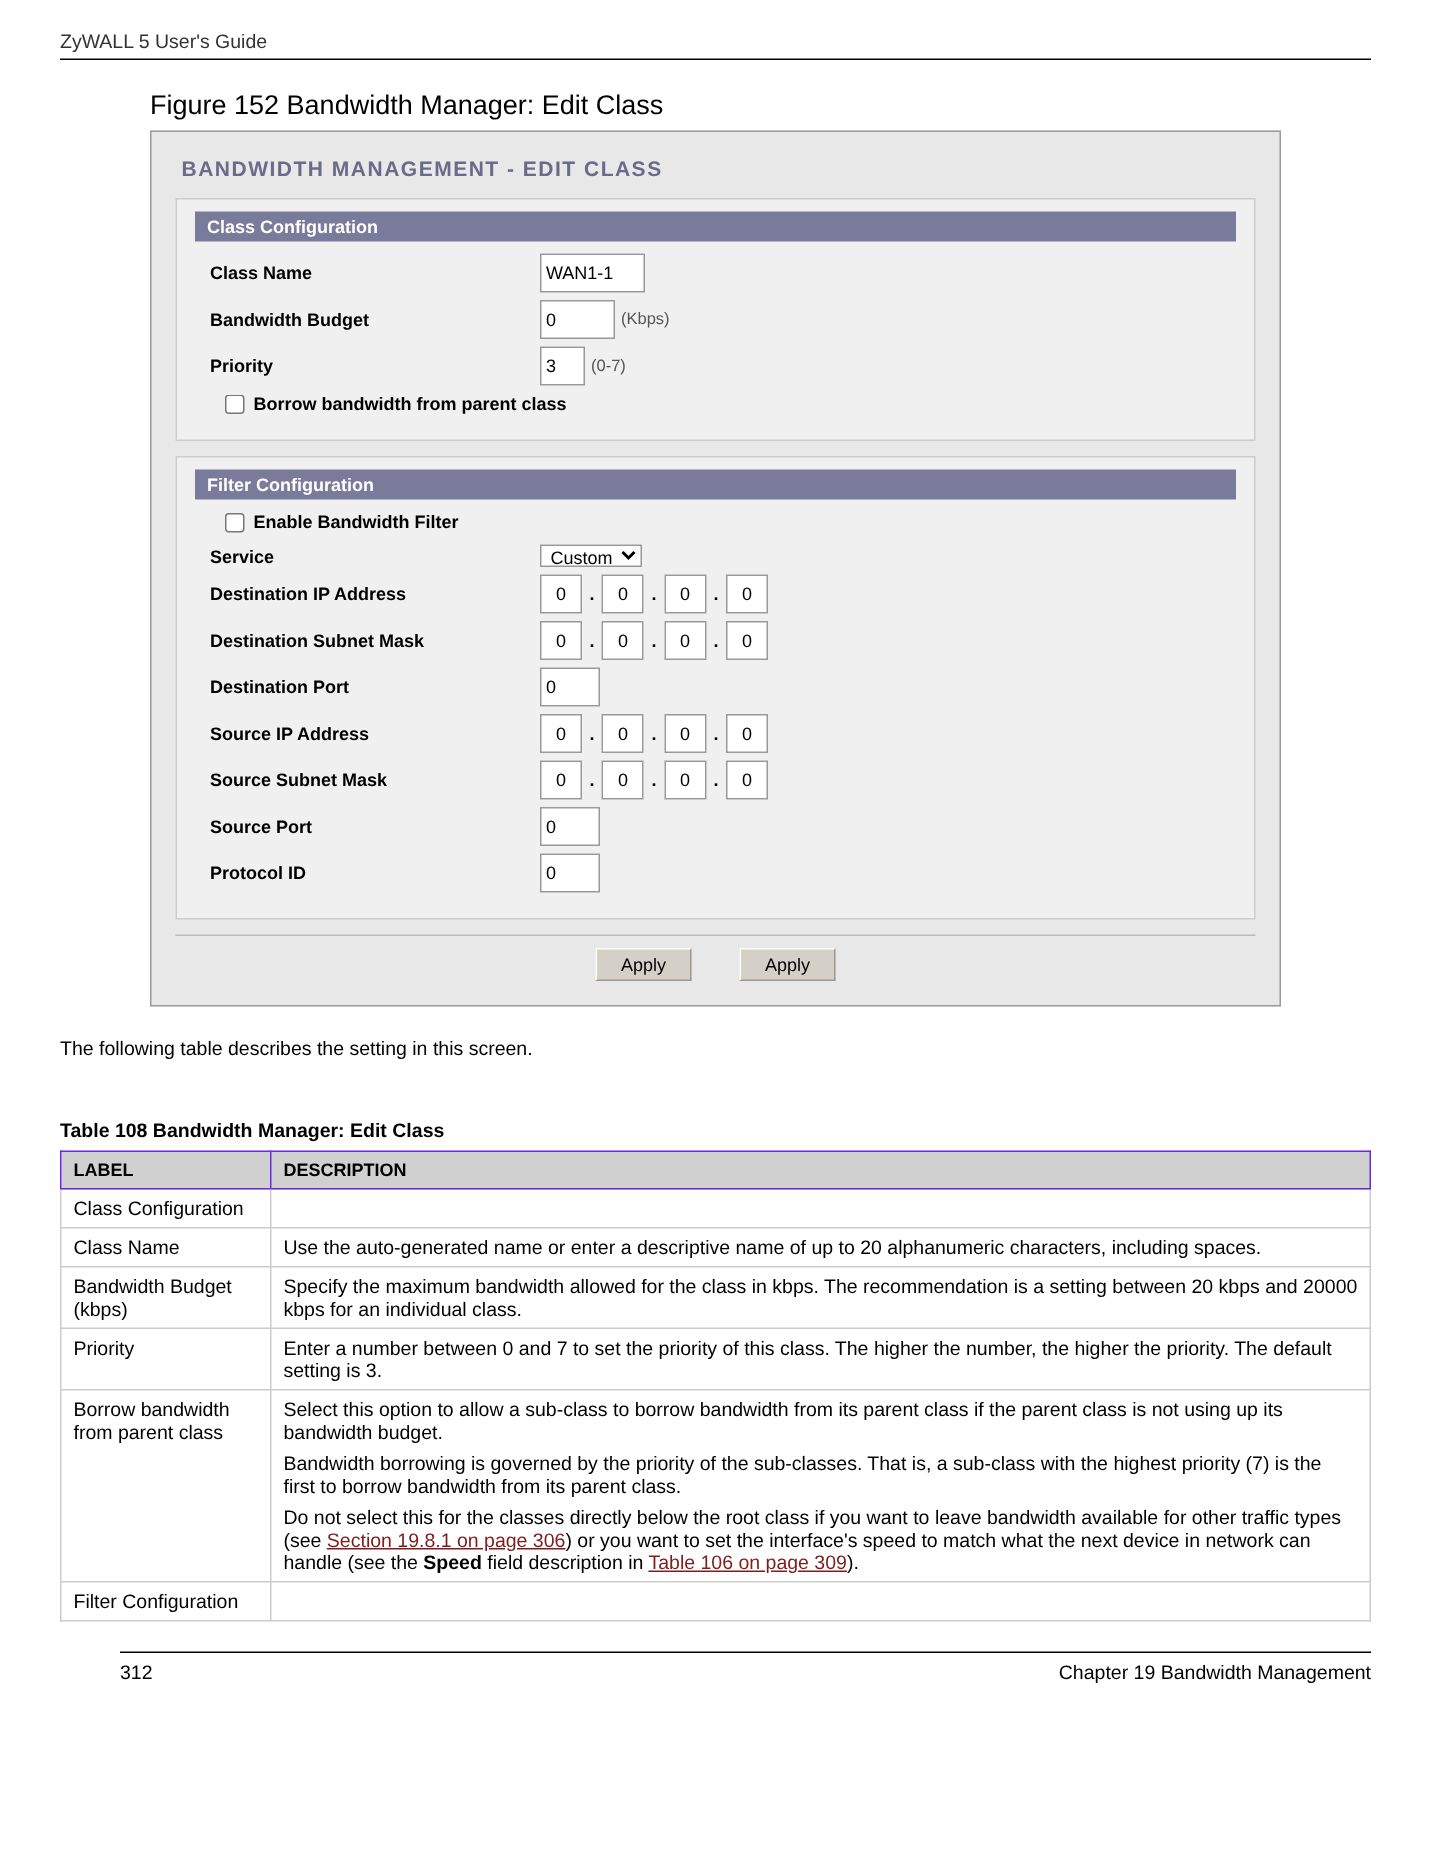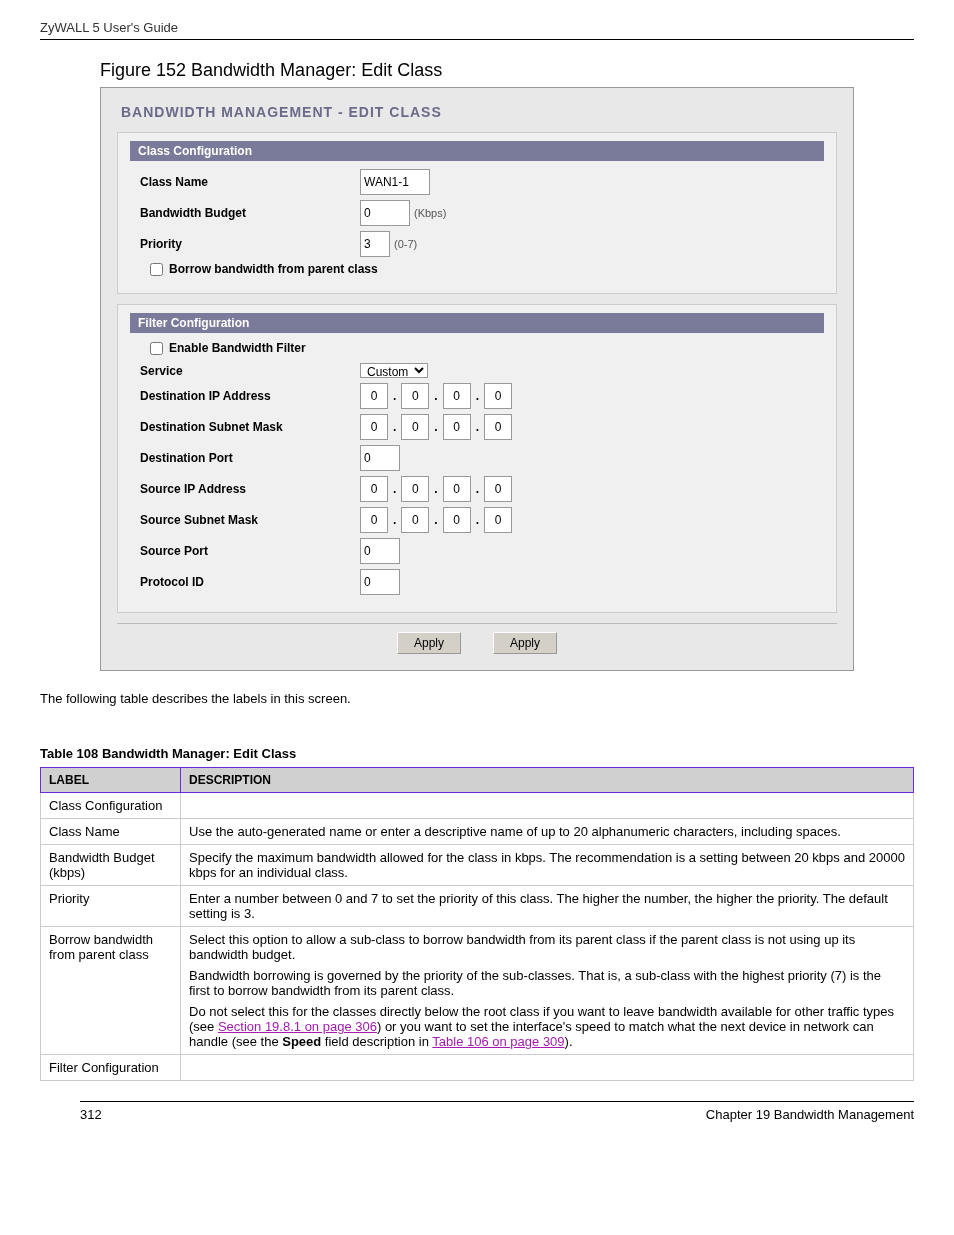--- a/index.html
+++ b/index.html
@@ -199,21 +199,21 @@
     .data-table tr:first-child td {
       border-top: 1px solid #999;
     }
 
     .label-col {
       width: 140px;
       vertical-align: top;
     }
 
     .link-text {
-      color: #a21caf;
+      color: #7f1d1d;
       text-decoration: underline;
     }
 
     .page-footer {
       display: flex;
       justify-content: space-between;
       border-top: 1px solid #000;
       padding-top: 5px;
       margin-top: 20px;
       font-size: 13px;
@@ -360,21 +360,21 @@
       </div>
     </div>
   </div>
 
   <div class="button-row">
     <button class="btn">Apply</button>
     <button class="btn">Apply</button>
   </div>
 </div>
 
-<p class="description-text">The following table describes the labels in this screen.</p>
+<p class="description-text">The following table describes the setting in this screen.</p>
 
 <div class="table-caption">
   <span>Table 108</span><span>   Bandwidth Manager: Edit Class</span>
 </div>
 
 <table class="data-table">
   <thead>
     <tr>
       <th class="label-col">LABEL</th>
       <th>DESCRIPTION</th>

